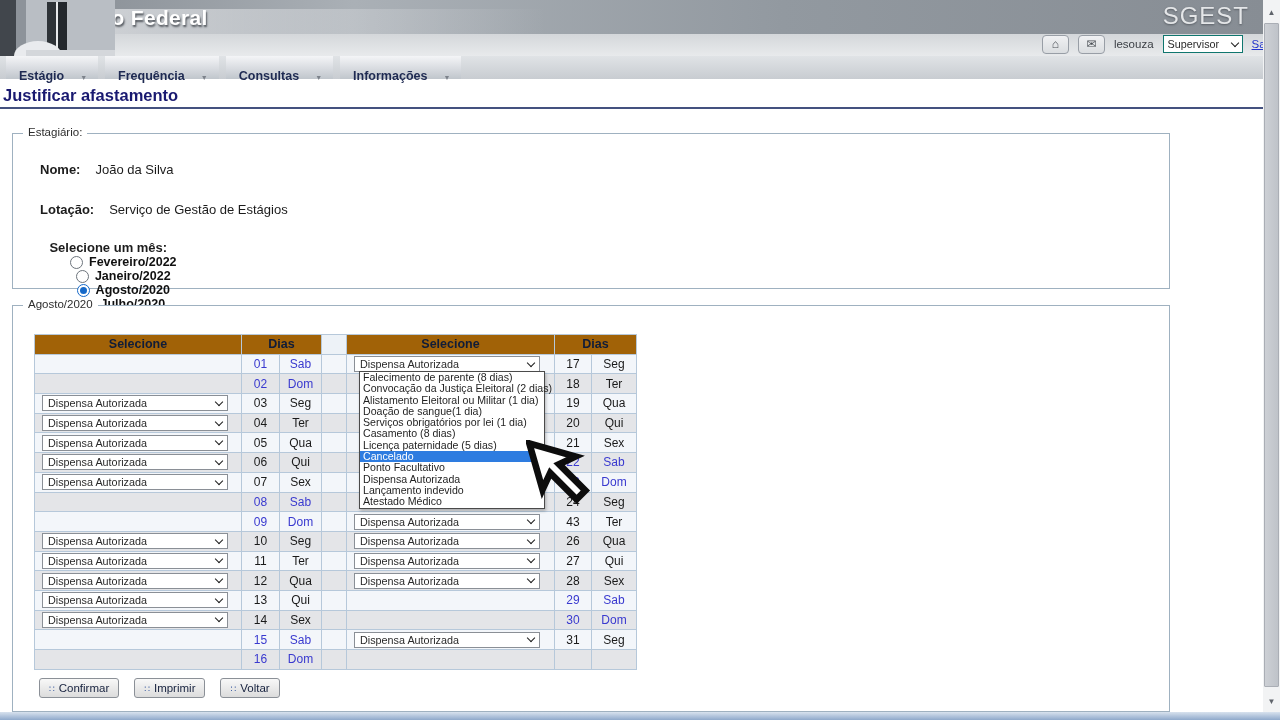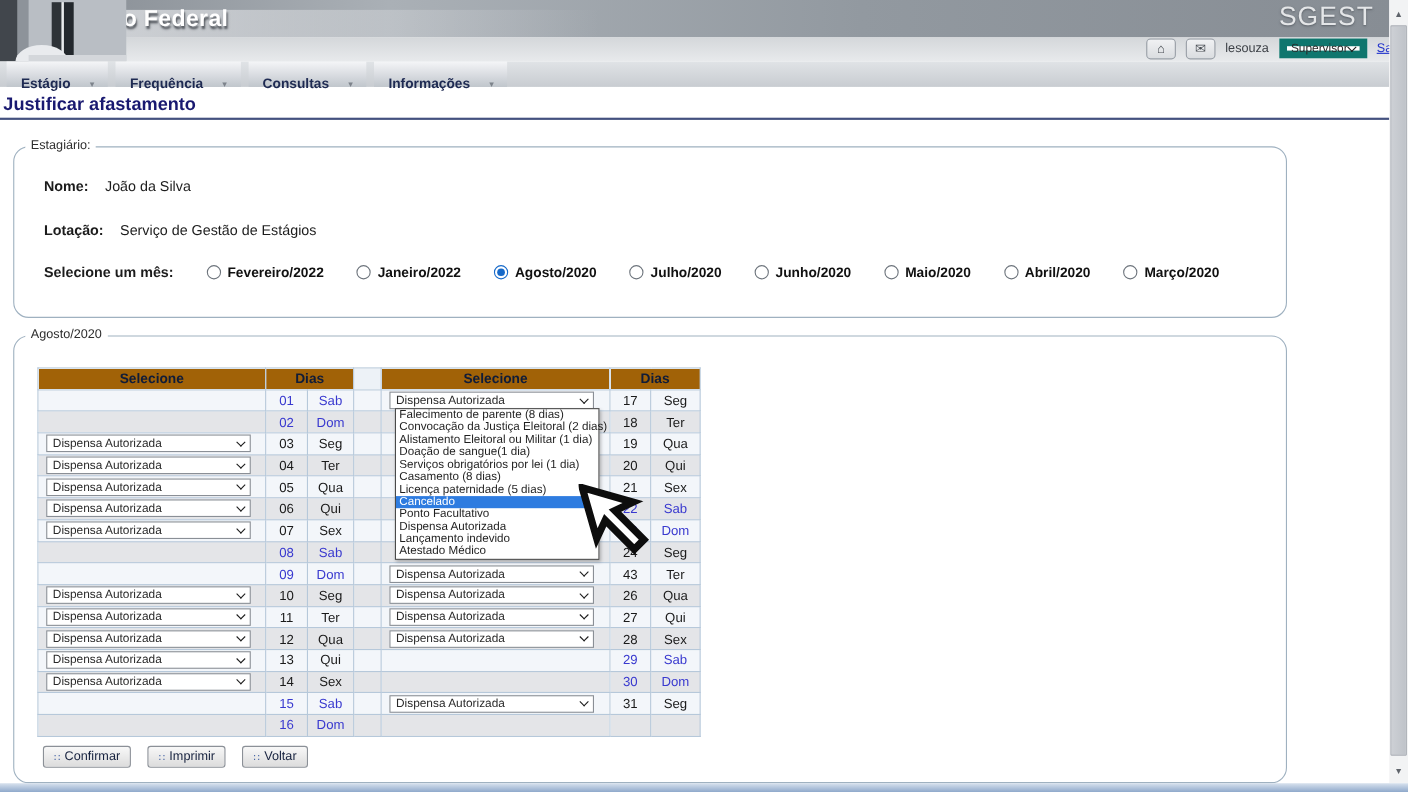--- a/index.html
+++ b/index.html
@@ -18,48 +18,48 @@
   .band-b { position:absolute; left:0; top:34px; width:1263px; height:22px;
             background:linear-gradient(180deg,#d4d7da,#e8eaec); }
   .logo { position:absolute; left:0; top:0; }
 
   .toolbar-right { position:absolute; right:8px; top:33px; height:22px; display:flex; align-items:center; gap:9px; }
   .icon-btn { width:27px; height:19px; border:1px solid #989ea6; border-radius:4px;
               display:flex; align-items:center; justify-content:center;
               font-size:12px; color:#4a4f55; background:linear-gradient(#f0f1f3,#dadde0); cursor:default; }
   .username { font-size:11.5px; color:#3c4046; }
   .mini-select { display:flex; align-items:center; justify-content:space-between; background:#fff;
-              border:7px solid #0f766e; height:18px; padding:0 4px; font-size:11px; color:#1c1c1c; }
+              border:1px solid #0f766e; height:18px; padding:0 4px; font-size:11px; color:#1c1c1c; }
   .role-select { width:80px; }
   .chev { width:6px; height:6px; border-right:1.6px solid #1c1c1c; border-bottom:1.6px solid #1c1c1c;
               transform:rotate(45deg); margin-top:-3px; flex:0 0 auto; }
   .logout { font-size:11.5px; color:#2233cc; text-decoration:underline; cursor:pointer; }
 
   
   .menubar { position:absolute; left:0; top:56px; width:1263px; height:23px; display:flex;
              padding-left:6px; background:linear-gradient(180deg,#e0e3e6,#c8ccd1); }
   .menu-item { display:flex; align-items:center; margin-right:7px; padding:16px 11px 0 13px;
              background:linear-gradient(180deg,#f4f5f7 0%,#d8dbe0 55%,#c0c6cc 100%);
              color:#1e2a52; font-weight:bold; font-size:12.5px; cursor:pointer; }
   .menu-caret { font-size:7px; color:#7d838b; margin-left:16px; margin-top:4px; }
 
   
   .page-title { position:absolute; left:3px; top:86px; font-size:16.5px; font-weight:bold; color:#191970; }
   .title-rule { position:absolute; left:0; top:107px; width:1263px; height:2px; background:#44517f; }
 
   
-  .fieldset { position:absolute; border:1px solid #9fb1c0; border-radius:14px; background:#fff;padding-left:35px; }
+  .fieldset { position:absolute; border:1px solid #9fb1c0; border-radius:0; background:#fff;padding-left:35px; }
   .fs-legend { position:absolute; top:-8px; left:10px; background:#fff; padding:0 5px;
                font-size:11.5px; color:#2e2e2e; }
   .fs1 { left:12px; top:133px; width:1158px; height:156px; }
   .fs2 { left:12px; top:305px; width:1158px; height:407px; }
 
   .info-row { position:absolute; left:27px; display:flex; align-items:center; font-size:13px; color:#1c1c1c; }
   .info-label { font-weight:bold; margin-right:15px; }
-  .row-nome { top:28px; } .row-lot { top:68px; } .row-mes { top:106px; }
+  .row-nome { top:28px; } .row-lot { top:68px; } .row-mes { top:106px;flex-direction:column; }
 
   .radio-item { display:flex; align-items:center; margin-left:30px; cursor:pointer; }
   .radio { width:13px; height:13px; border-radius:50%; border:1px solid #6d747c; background:#fff;
            position:relative; flex:0 0 auto; }
   .radio.checked { border-color:#1669c9; }
   .radio.checked::after { content:''; position:absolute; inset:2px; border-radius:50%; background:#1669c9; }
   .radio-label { font-weight:bold; margin-left:6px; font-size:12.5px; color:#111; }
 
   
   .calwrap { position:absolute; left:21px; top:28px; width:604px; }

